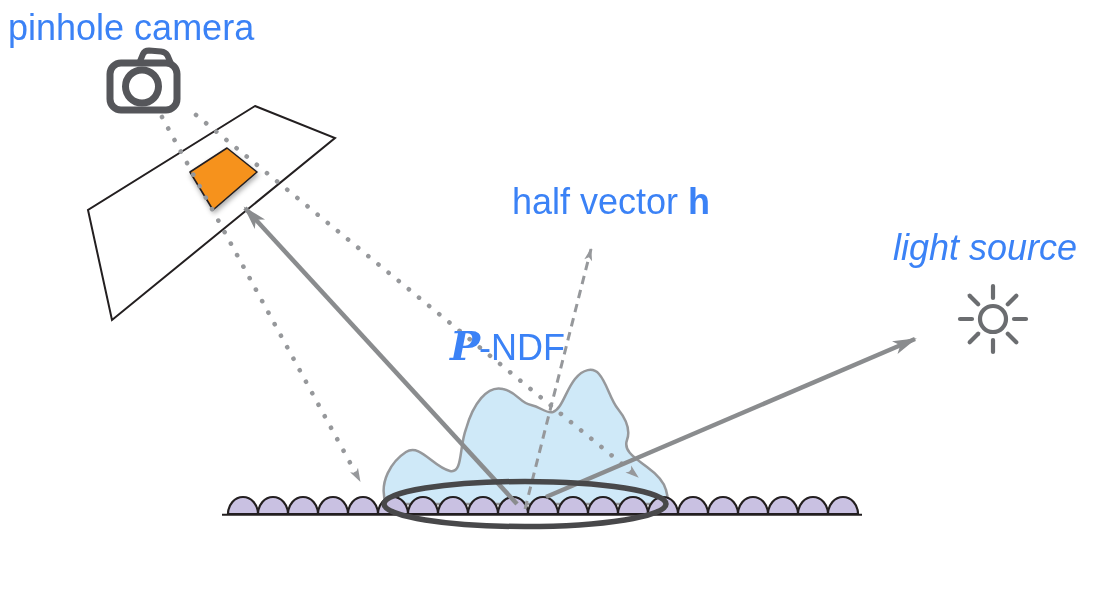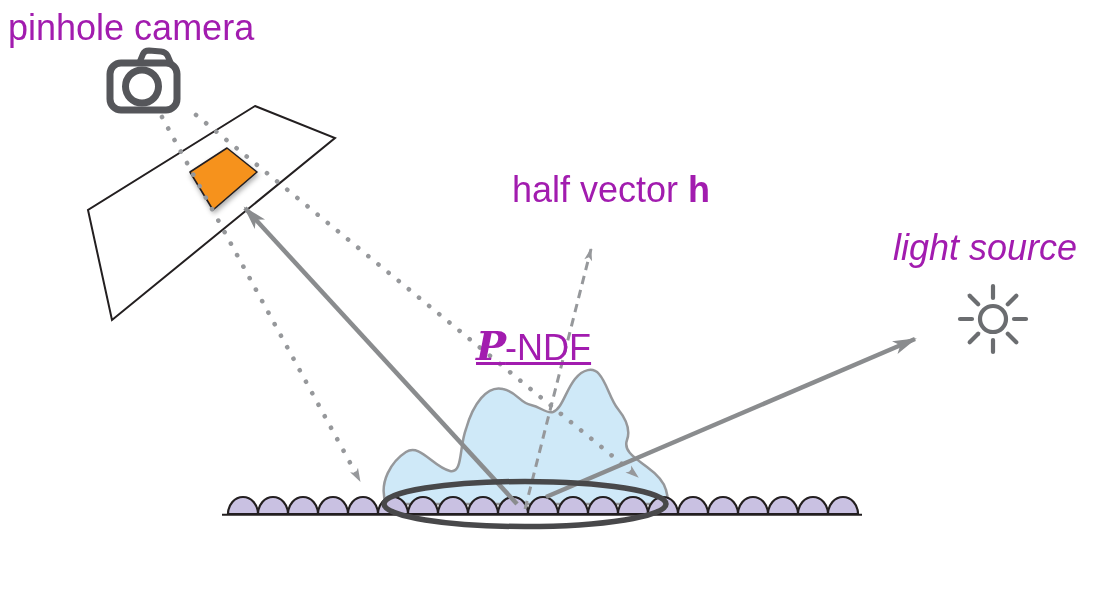--- a/index.html
+++ b/index.html
@@ -1,21 +1,21 @@
 <!DOCTYPE html>
 <html><head>
 <meta charset="utf-8">
 <style>
   html,body{margin:0;padding:0;background:#ffffff;}
   body{width:1096px;height:602px;overflow:hidden;}
   .stage{position:relative;width:1096px;height:602px;
          font-family:"Liberation Sans","DejaVu Sans",sans-serif;color:#231f20;}
   .stage svg{position:absolute;left:0;top:0;}
   .lbl{position:absolute;font-size:36px;line-height:1.05;white-space:nowrap;
-       color:#a21caf;letter-spacing:0px;}
+       color:#3b82f6;letter-spacing:0px;}
   .b{font-weight:bold;}
   .scriptP{font-family:"DejaVu Serif","Liberation Serif",serif;
            font-style:italic;font-weight:bold;font-size:38px;letter-spacing:-1px;}
   .pndf .scriptP{font-size:40px;}
 </style>
 </head>
 <body>
 
 <div class="stage">
 
@@ -90,25 +90,25 @@
       <line x1="978.2" y1="333.8" x2="969.7" y2="342.3"></line>
       <line x1="1007.8" y1="333.8" x2="1016.3" y2="342.3"></line>
       <line x1="978.2" y1="304.2" x2="969.7" y2="295.7"></line>
     </g>
   </svg>
 
   <div class="lbl" style="left:8px;top:9px;">
     <span>pinhole camera</span>
   </div>
 
-  <div class="lbl" style="left:512px;top:171px;">
+  <div class="lbl" style="left:512px;top:183px;">
     <span>half vector </span><span class="b">h</span>
   </div>
 
-  <div class="lbl pndf" style="left:476px;top:325px;text-decoration:underline;">
+  <div class="lbl pndf" style="left:450px;top:325px;">
     <span class="scriptP">P</span><span>-NDF</span>
   </div>
 
   <div class="lbl" style="left:893px;top:229px;font-style:italic;">
     <span>light source</span>
   </div>
 
 
 </div>
 

